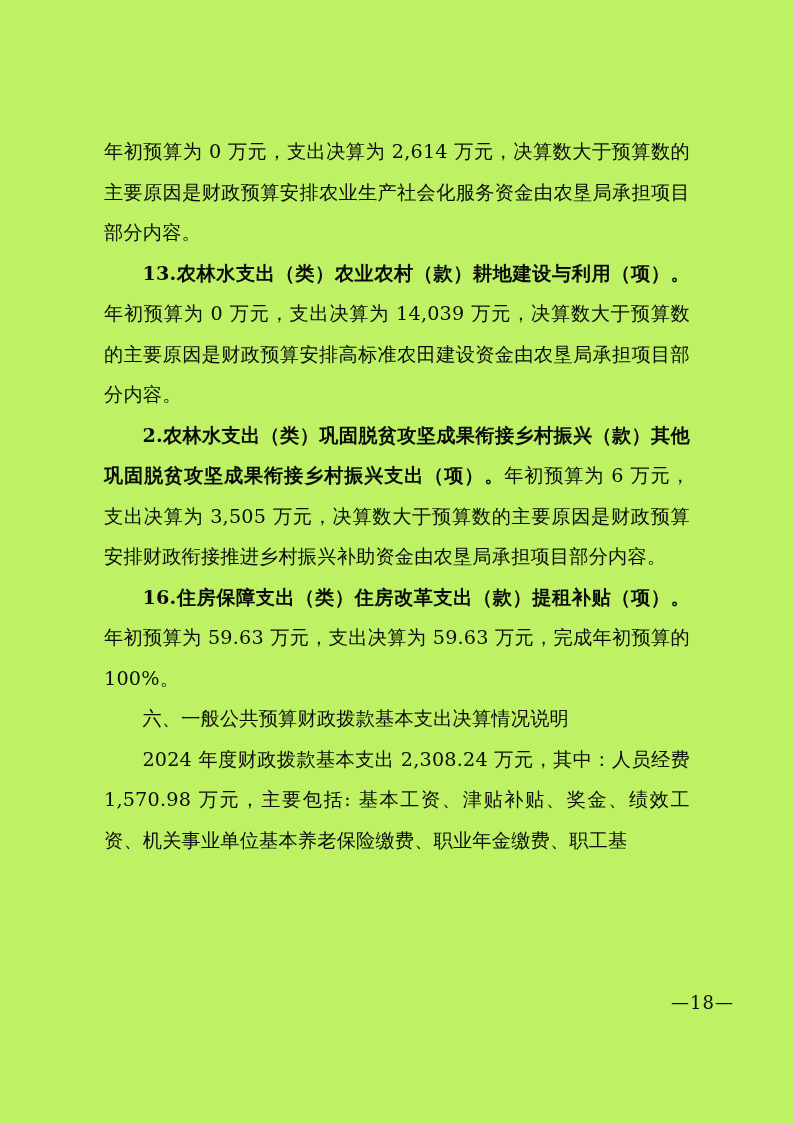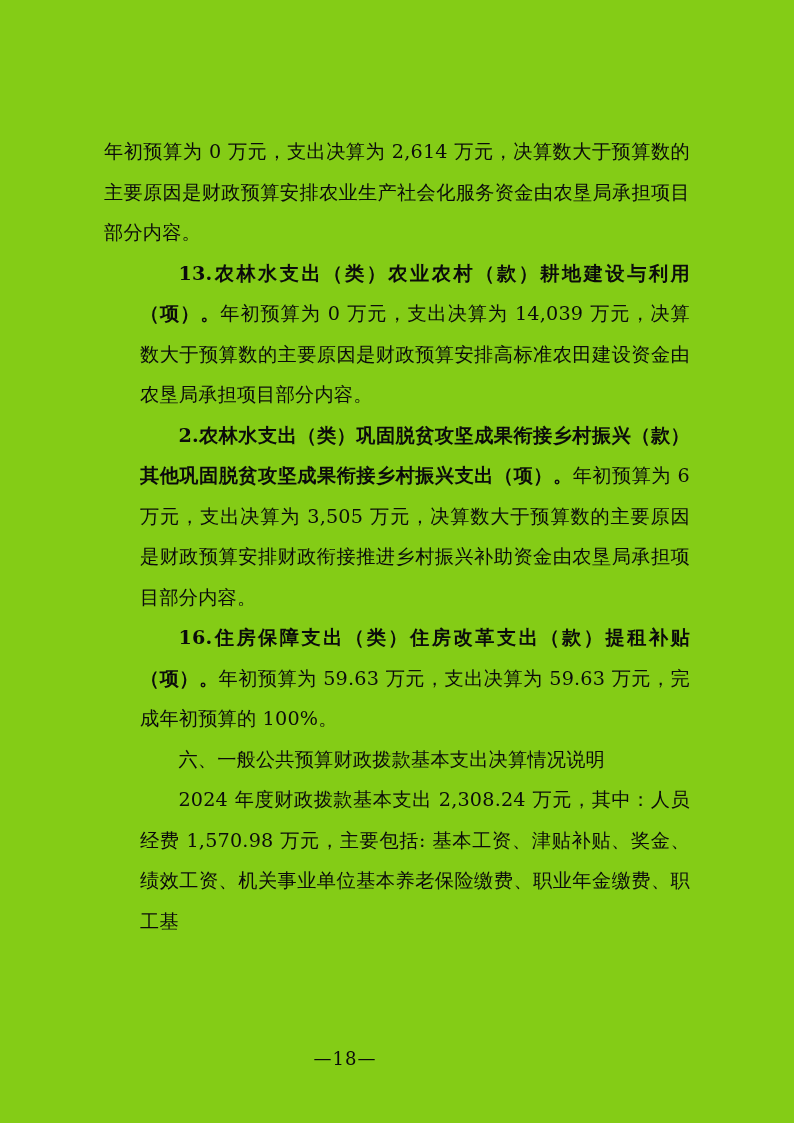--- a/index.html
+++ b/index.html
@@ -4,60 +4,59 @@
 <style>
   html, body {
     margin: 0;
     padding: 0;
     background: #ffffff;
   }
   .page {
     position: relative;
     width: 794px;
     height: 1123px;
-    background: #84cc16;
+    background: #bef264;
     overflow: hidden;
     font-family: "DejaVu Serif", "Liberation Serif", serif;
     color: #0b0b0b;
   }
   .content {
     position: absolute;
     left: 104px;
     top: 132px;
     width: 586px;
   }
   p {
     margin: 0;
     font-size: 19.2px;
     line-height: 40.5px;
     text-align: justify;
     text-justify: inter-ideograph;
     letter-spacing: 0.2px;
   }
   p + p {
     margin-top: 0px;
-    margin-left: 36px;
   }
   .indent {
     text-indent: 2em;
   }
   .b {
     font-weight: bold;
   }
   .heading {
     font-weight: normal;
     text-indent: 2em;
   }
   .pagenum {
     position: absolute;
     left: 0;
-    top: 1048px;
+    top: 992px;
     width: 794px;
-    text-align: center;
-    padding-right: 104px;
+    text-align: right;
+    padding-right: 60px;
     box-sizing: border-box;
     font-size: 18px;
     font-family: "DejaVu Serif", "Liberation Serif", serif;
     color: #0b0b0b;
     letter-spacing: 1px;
   }
 </style>
 </head>
 <body>
 

